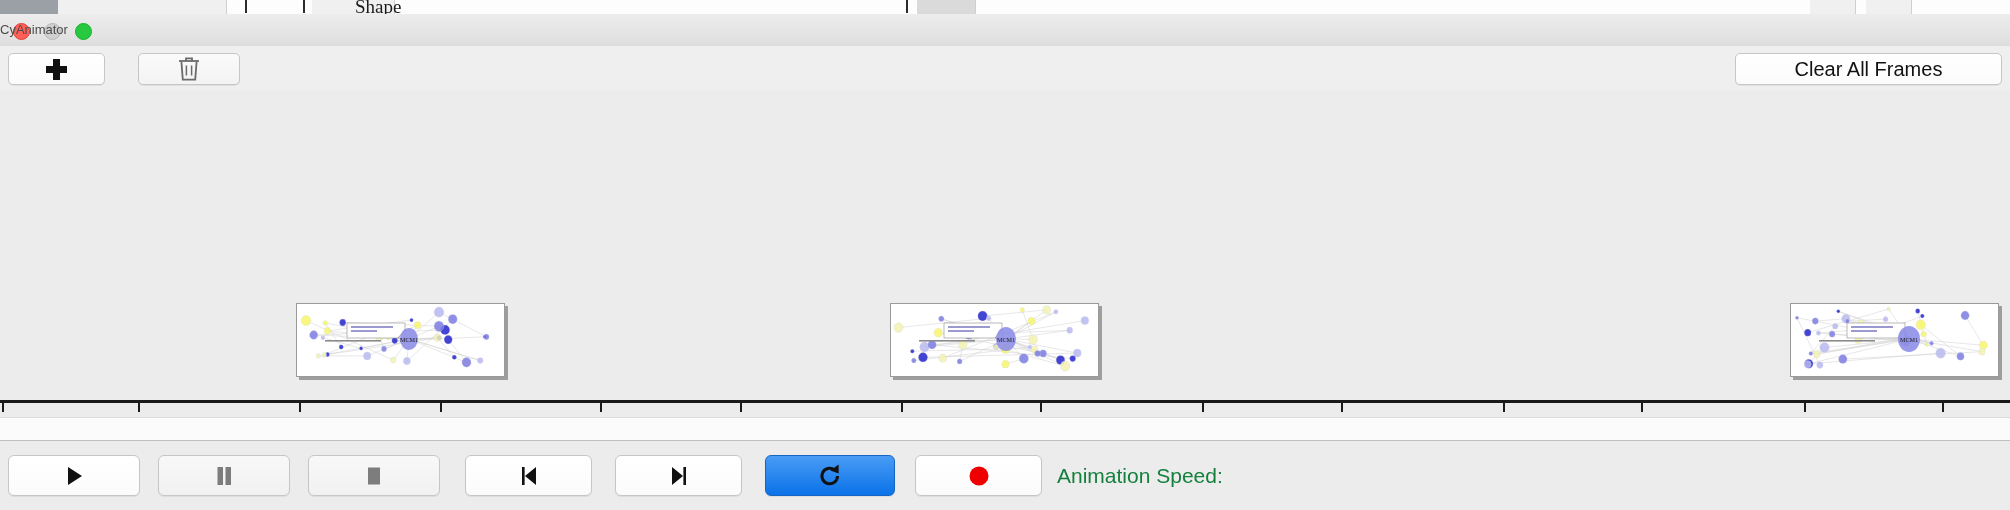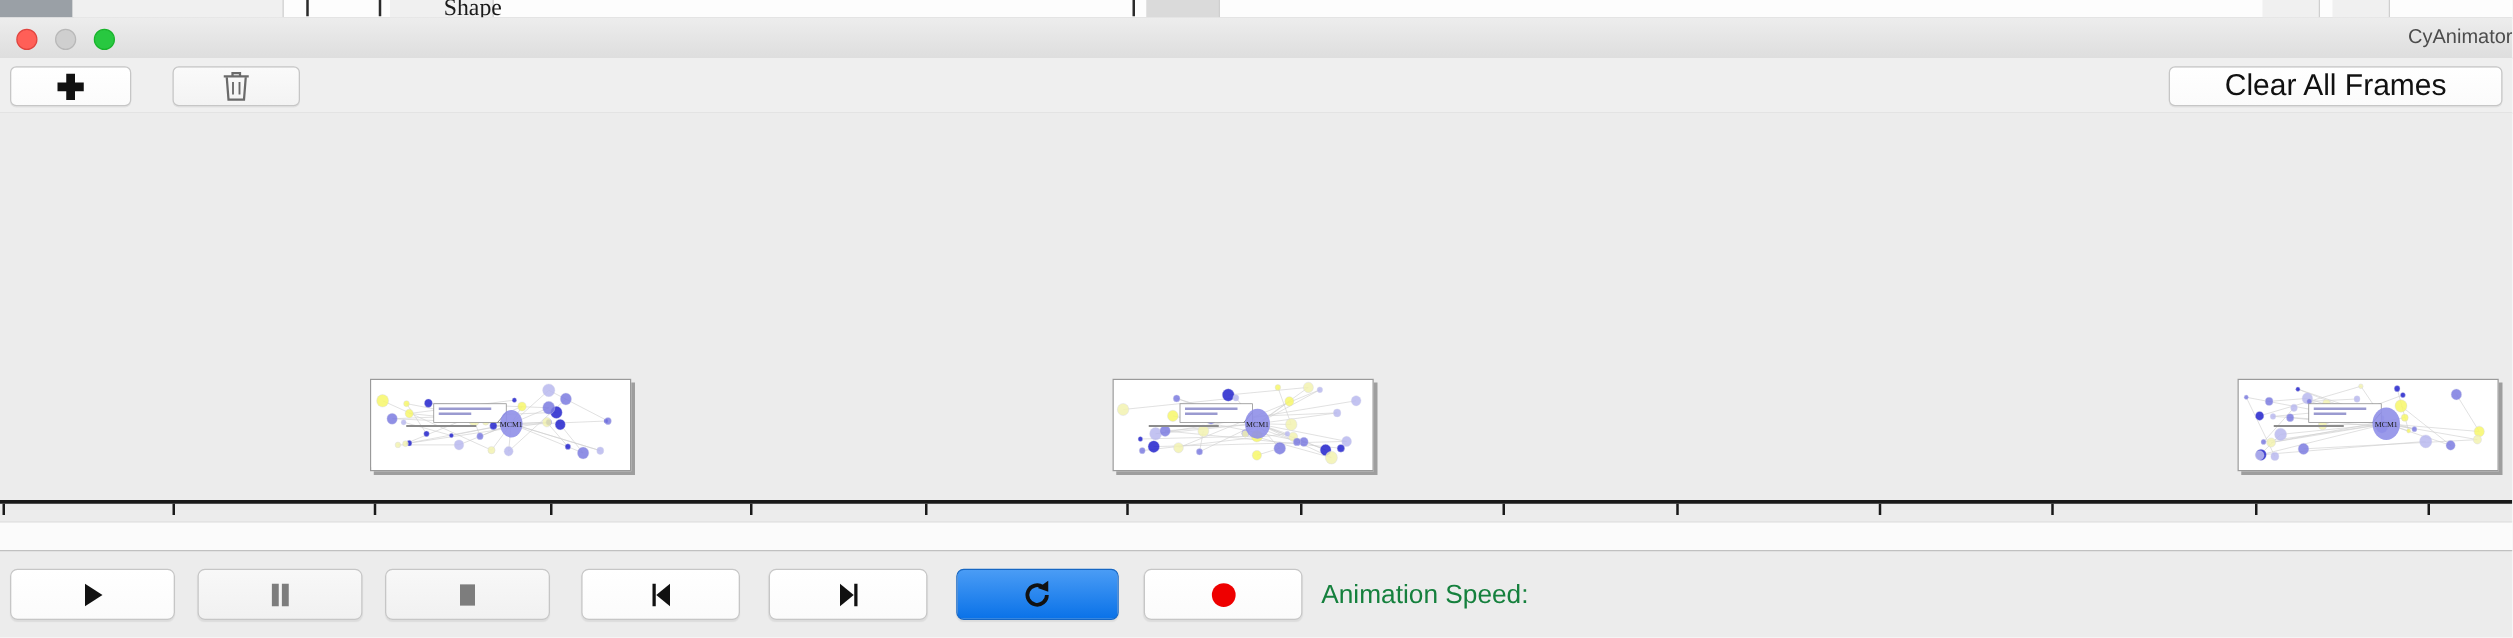--- a/index.html
+++ b/index.html
@@ -67,22 +67,22 @@
     border-radius: 50%;
   }
   .traffic.close  { left: 13px;  background: #ff5f57; border: 1px solid #e0443e; }
   .traffic.min    { left: 44px;  background: #cfcfcf; border: 1px solid #b8b8b8; }
   .traffic.max    { left: 75px;  background: #28c840; border: 1px solid #18b42b; }
   .window-title {
     position: absolute;
     left: 0; top: 0;
     width: 2010px;
     line-height: 32px;
-    text-align: right;
-    font-size: 16px;
+    text-align: left;
+    font-size: 13px;
     color: #4c4c4c;
   }
 
   
   .toolbar {
     position: absolute;
     left: 0; top: 46px;
     width: 2010px; height: 44px;
     background: #efefef;
     border-bottom: 1px solid #c8c8c8;
@@ -100,21 +100,21 @@
     justify-content: center;
     cursor: default;
   }
   .tb-btn.flat {
     background: linear-gradient(to bottom, #fafafa 0%, #f3f3f3 100%);
   }
   #add-btn { left: 8px; width: 95px; }
   #del-btn { left: 138px; width: 100px; }
   #clear-btn {
     left: 1735px; width: 265px;
-    font-size: 24px; color: #111;
+    font-size: 20px; color: #111;
   }
   .plus-icon {
     position: relative;
     width: 21px; height: 21px;
   }
   .plus-icon::before, .plus-icon::after {
     content: "";
     position: absolute;
     background: #111;
   }

